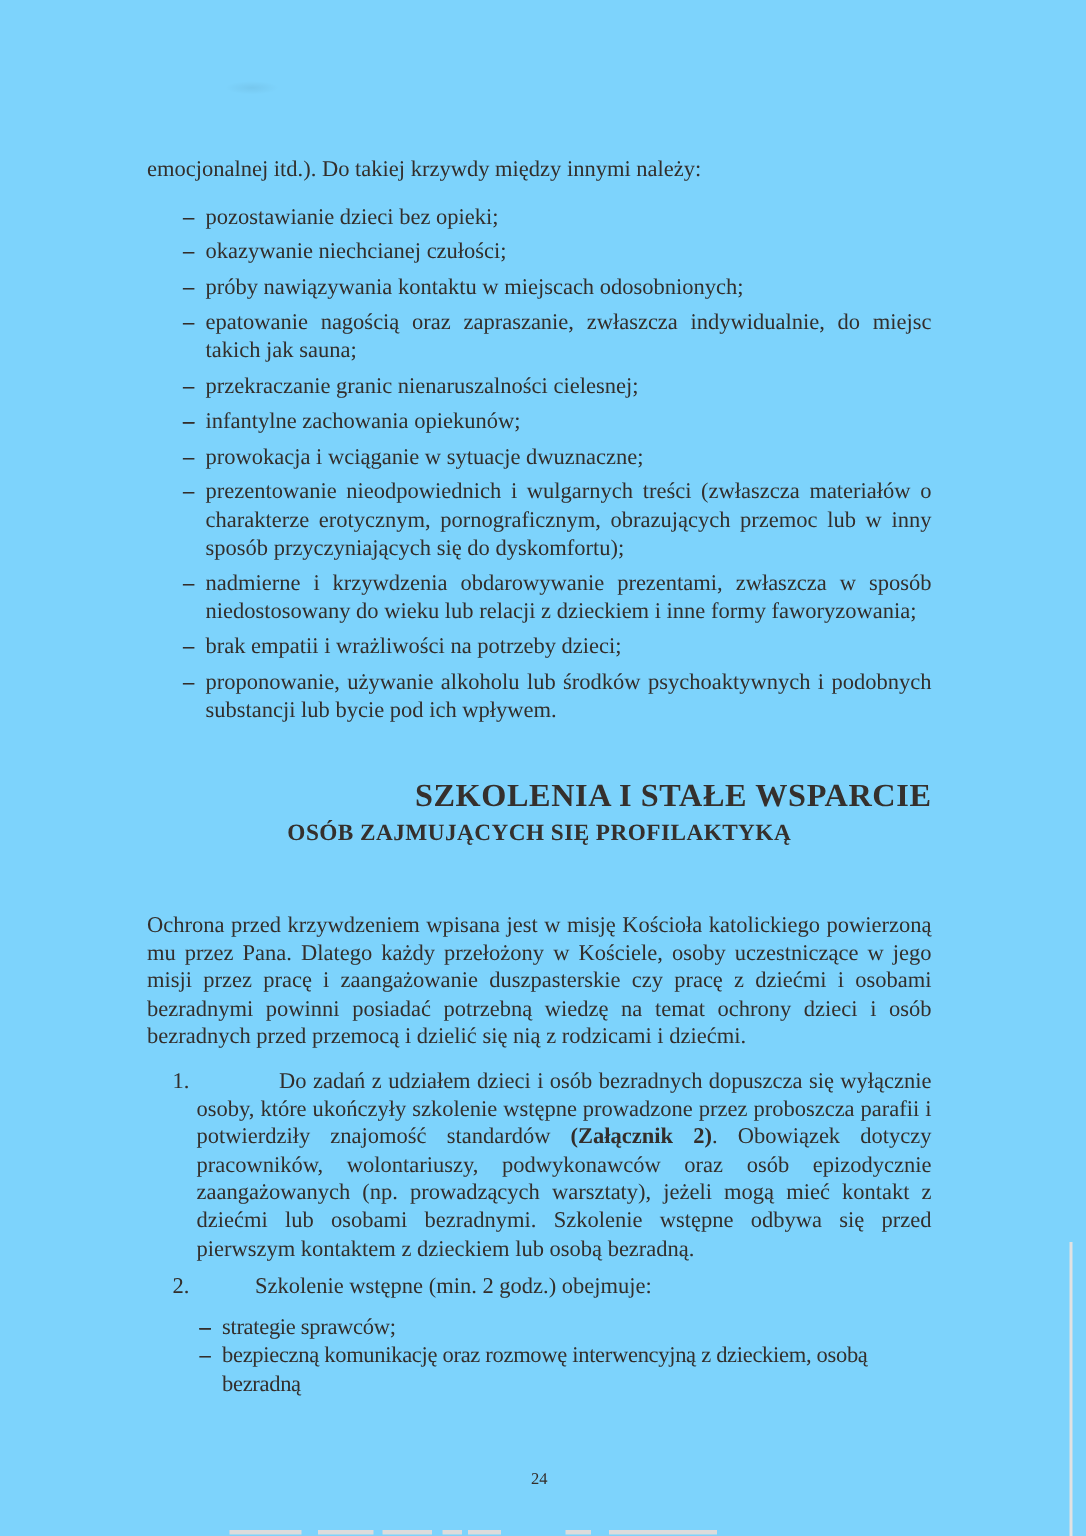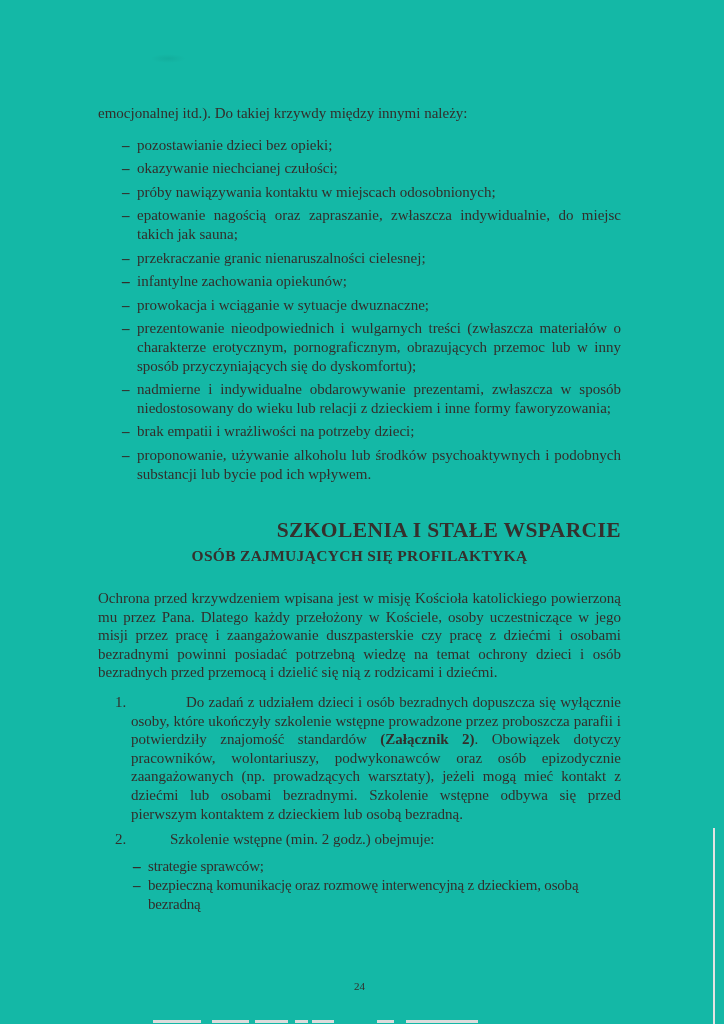--- a/index.html
+++ b/index.html
@@ -1,19 +1,19 @@
 <!DOCTYPE html>
 <html lang="pl"><head>
 <meta charset="utf-8">
 <style>
   html,body{margin:0;padding:0;background:#ffffff;}
   .page{
     position:relative;
     width:724px;height:1024px;
-    background:#14b8a6;
+    background:#7dd3fc;
     overflow:hidden;
     font-family:"Liberation Serif","DejaVu Serif",serif;
     color:#332e2b;
   }
   .content{position:absolute;left:98px;top:0;width:523px;}
 
   .intro{margin:104px 0 13px 0;font-size:15px;line-height:18.6px;}
 
   ul.bullets{list-style:none;margin:0;padding:0 0 0 39px;}
   ul.bullets li{
@@ -24,21 +24,21 @@
 
   h1.sec-title{
     margin:35px 0 4px 0;text-align:right;
     font-size:21.5px;font-weight:bold;letter-spacing:.4px;color:#35302d;
   }
   h2.sec-subtitle{
     margin:0;text-align:center;
     font-size:15.5px;font-weight:bold;letter-spacing:.3px;color:#35302d;
   }
 
-  p.lead{margin:24px 0 0 0;font-size:15px;line-height:18.6px;text-align:justify;}
+  p.lead{margin:43px 0 0 0;font-size:15px;line-height:18.6px;text-align:justify;}
 
   .num-item{position:relative;margin:11px 0 0 33px;font-size:15px;line-height:18.6px;}
   .num-item .num{position:absolute;left:-16px;top:0;}
   .num-item p.body{margin:0;text-align:justify;text-indent:55px;}
   .num-item p.body-left{margin:0;text-align:left;text-indent:39px;}
   .num-item.second{margin-top:7px;}
 
   ul.sub{list-style:none;margin:8px 0 0 0;padding:0 0 0 17px;letter-spacing:-0.2px;}
   ul.sub li{position:relative;margin:0 0 .5px 0;font-size:15px;line-height:18.8px;}
 
@@ -95,21 +95,21 @@
       <li>
         <span class="dash">–</span>
         <span>prowokacja i wciąganie w sytuacje dwuznaczne;</span>
       </li>
       <li>
         <span class="dash">–</span>
         <span>prezentowanie nieodpowiednich i wulgarnych treści (zwłaszcza materiałów o charakterze erotycznym, pornograficznym, obrazujących przemoc lub w inny sposób przyczyniających się do dyskomfortu);</span>
       </li>
       <li>
         <span class="dash">–</span>
-        <span>nadmierne i indywidualne obdarowywanie prezentami, zwłaszcza w sposób niedostosowany do wieku lub relacji z dzieckiem i inne formy faworyzowania;</span>
+        <span>nadmierne i krzywdzenia obdarowywanie prezentami, zwłaszcza w sposób niedostosowany do wieku lub relacji z dzieckiem i inne formy faworyzowania;</span>
       </li>
       <li>
         <span class="dash">–</span>
         <span>brak empatii i wrażliwości na potrzeby dzieci;</span>
       </li>
       <li>
         <span class="dash">–</span>
         <span>proponowanie, używanie alkoholu lub środków psychoaktywnych i podobnych substancji lub bycie pod ich wpływem.</span>
       </li>
     </ul>

